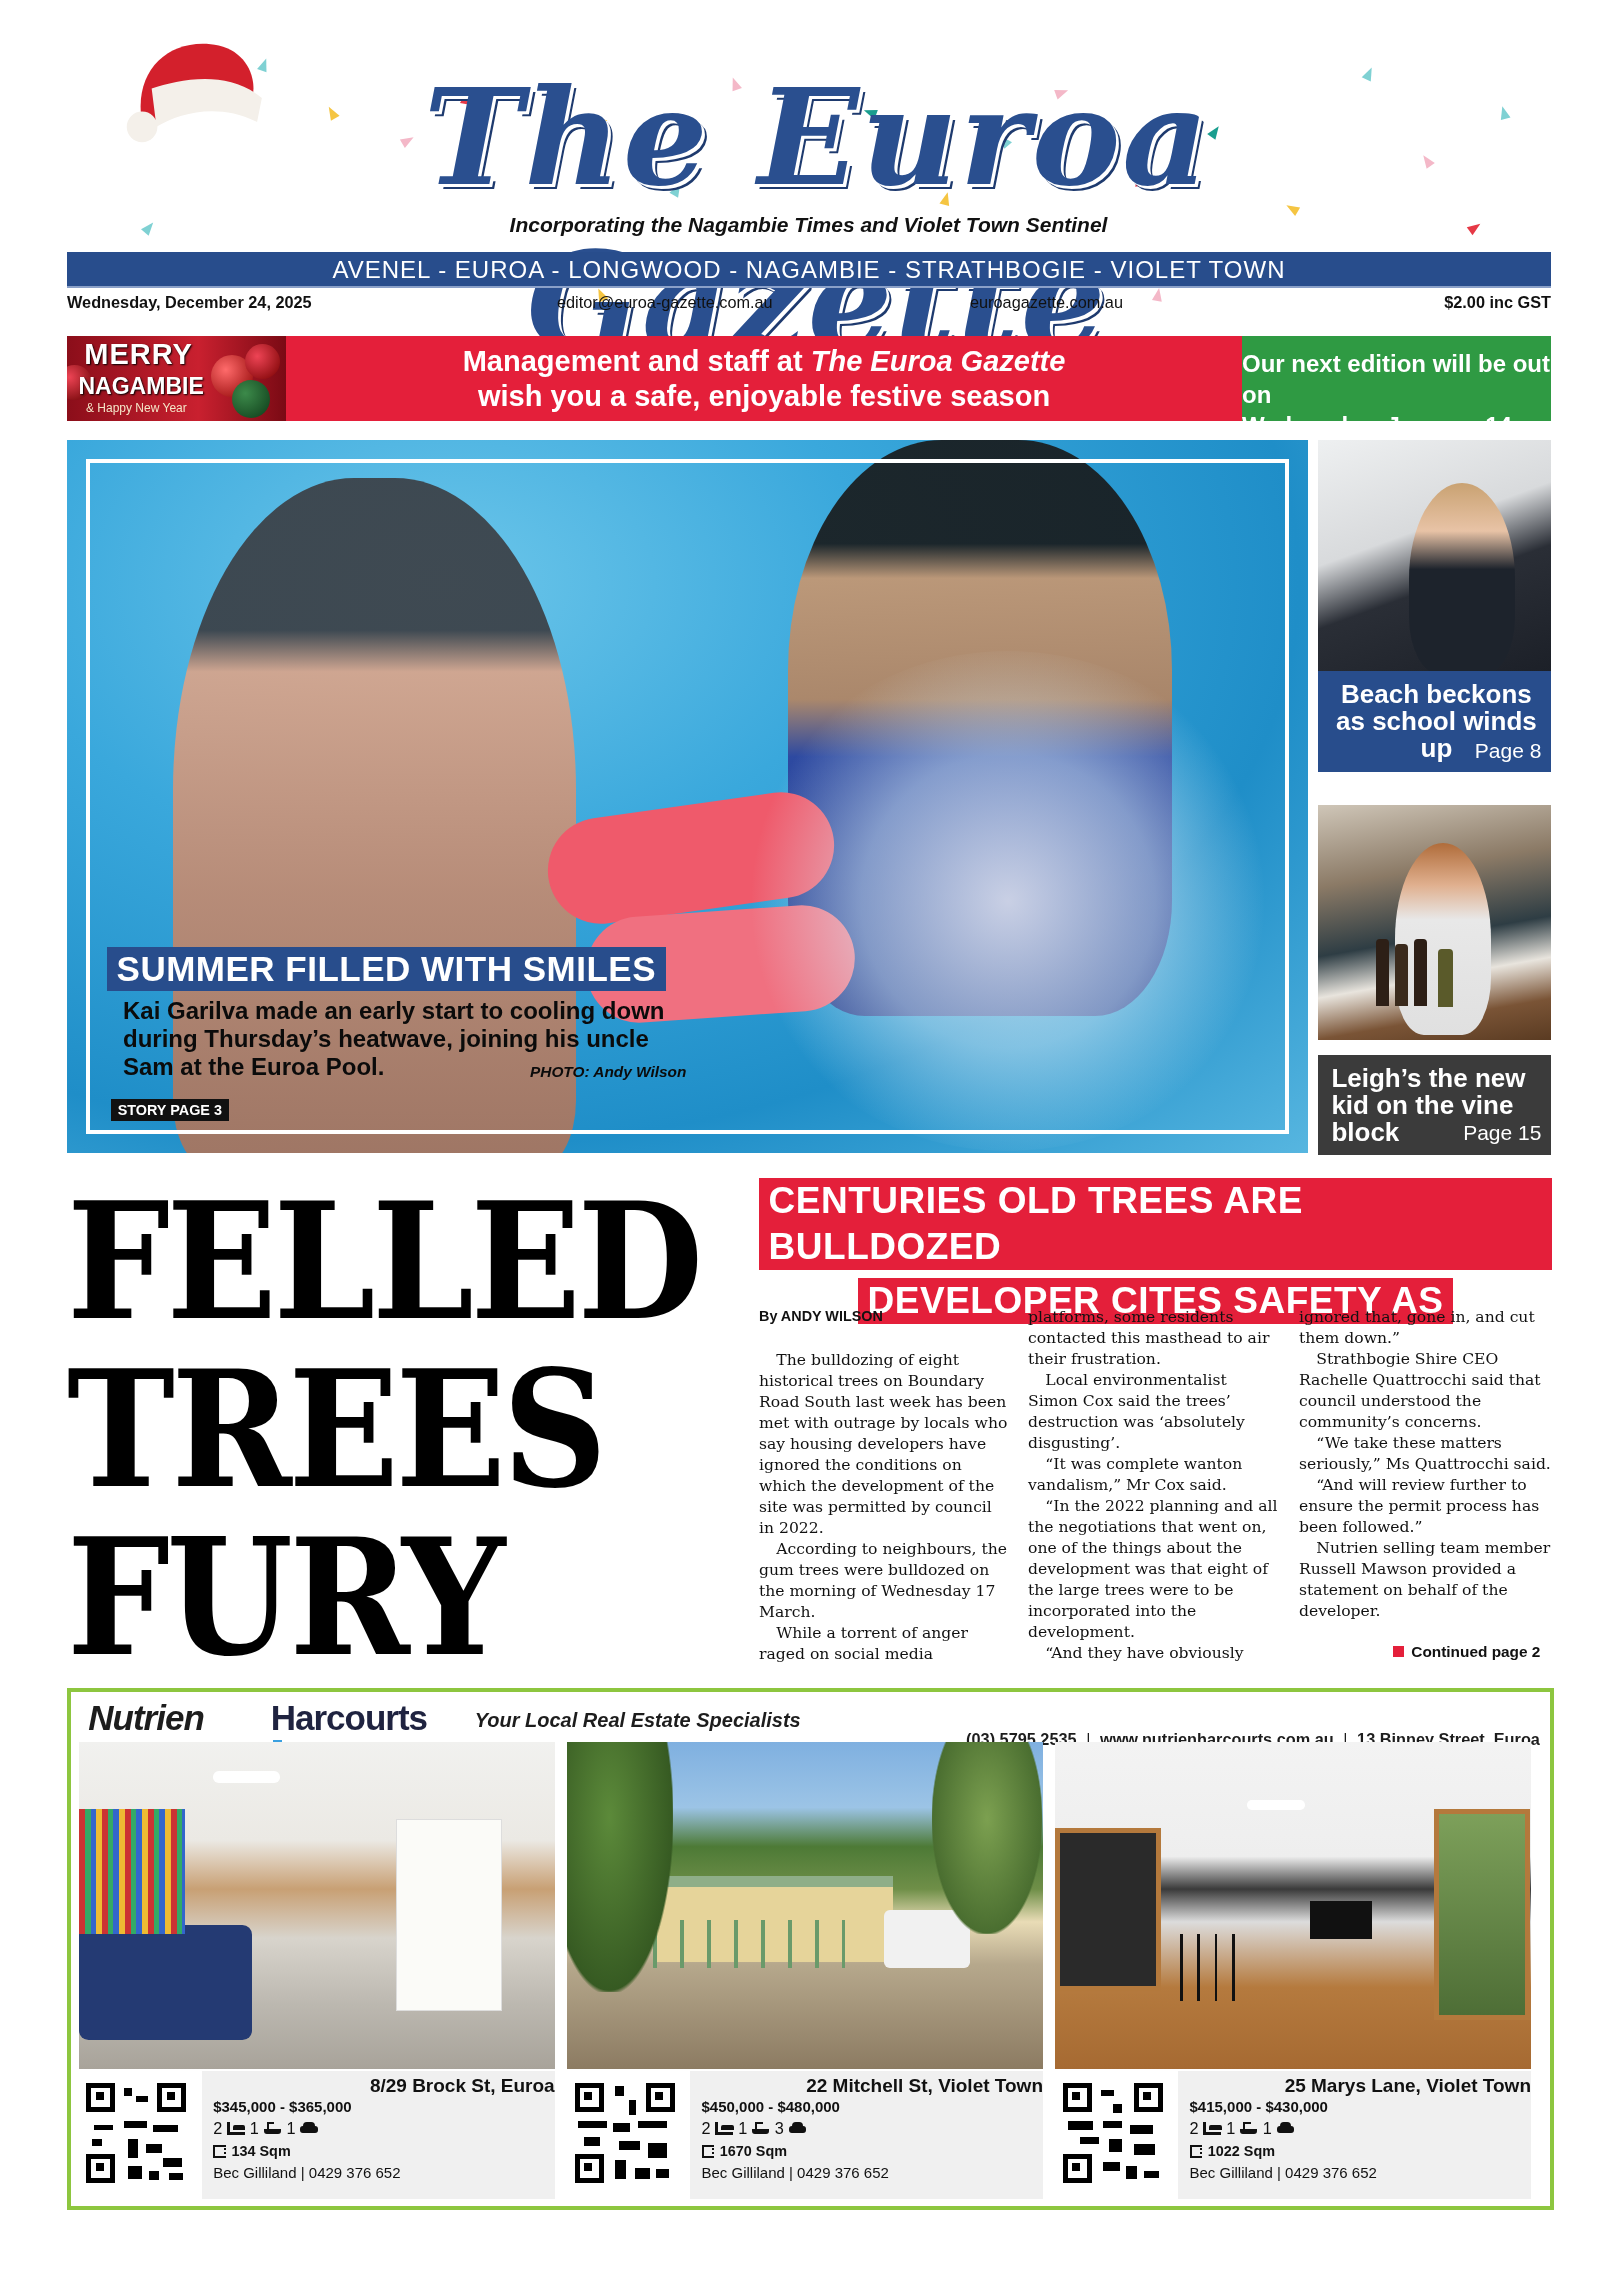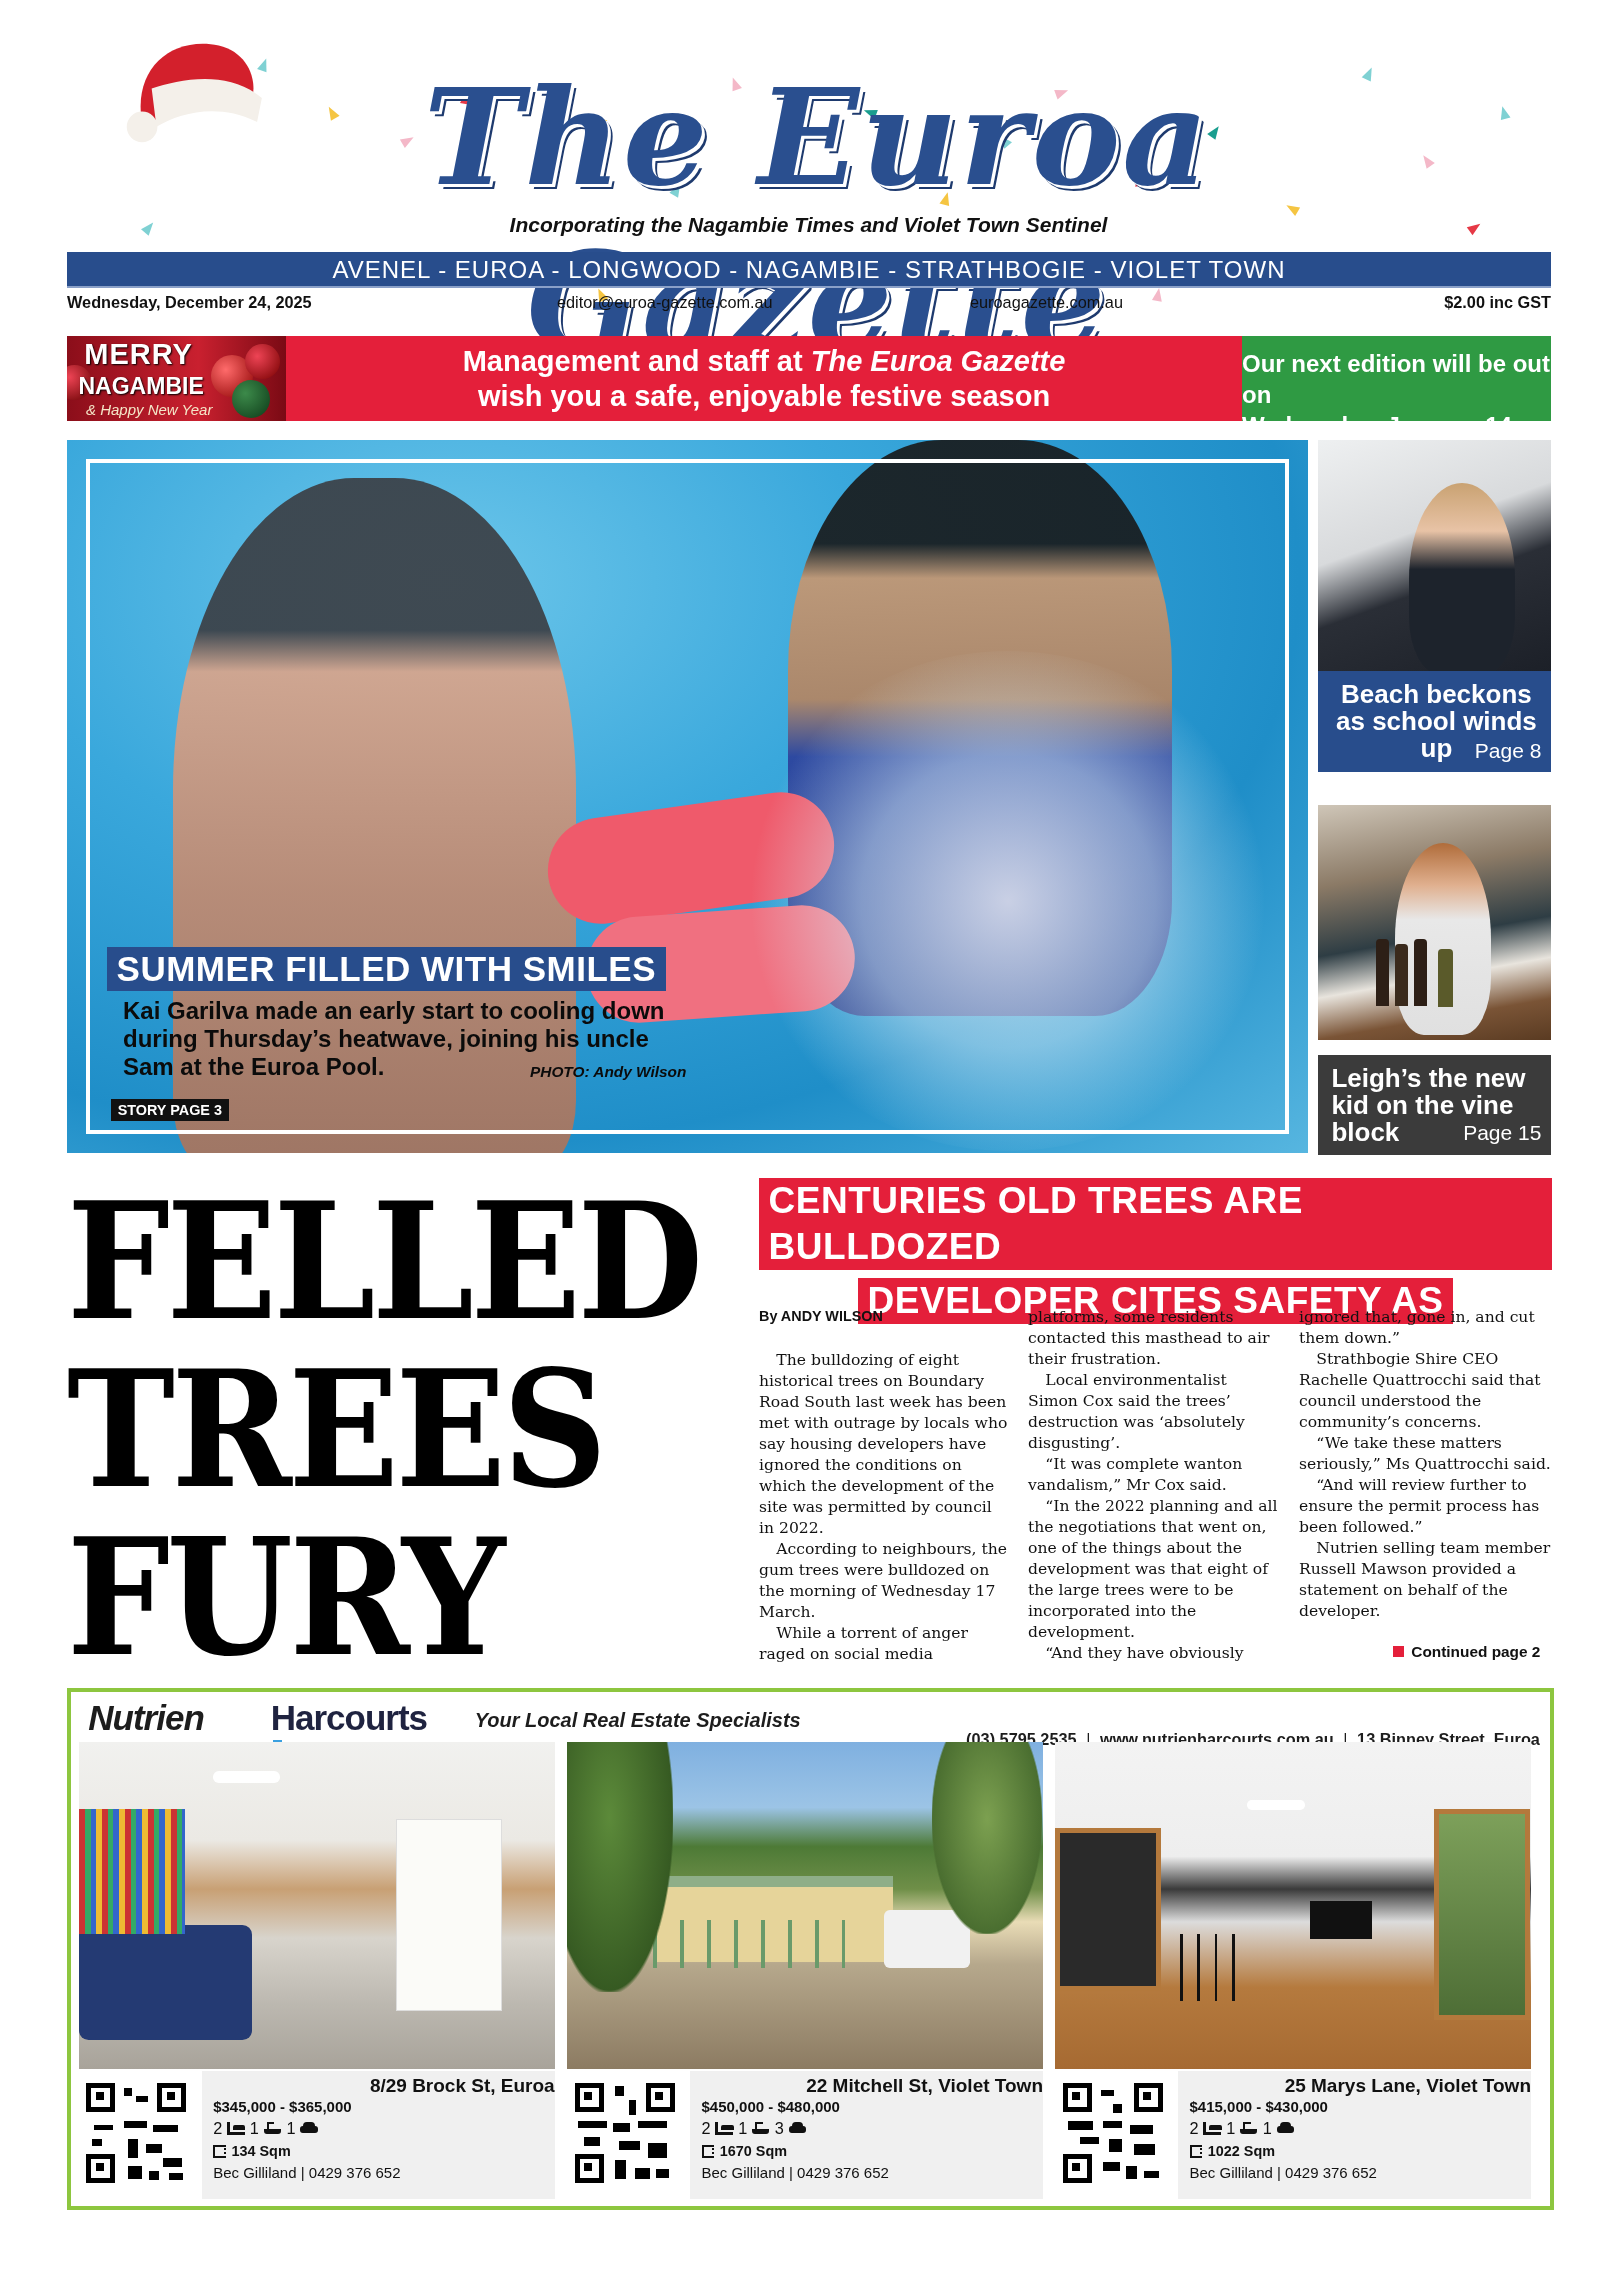--- a/index.html
+++ b/index.html
@@ -19,21 +19,21 @@
   .towns-bar { position: absolute; left: 67px; top: 252px; width: 1484px; height: 36px; background: #284d8c;
     border-bottom: 2.9px solid #8aa0c8; color: #fff; font-size: 24px; text-align: center; line-height: 36px; letter-spacing: 1px; }
   .dateline { position: absolute; left: 67px; top: 293px; width: 1484px; height: 23px; font-size: 16.3px; font-weight: bold; }
   .dateline span { position: absolute; top: 0; }
 
   
   .banner { position: absolute; left: 67px; top: 336px; width: 1484px; height: 85px; display: flex; }
   .banner-xmas { width: 219px; height: 85px; background: linear-gradient(90deg,#8b0e1a,#c9202f 60%,#7a0a14); position: relative; overflow: hidden; }
   .xmas-merry { position: absolute; left: 17.3px; top: 1.9px; font-size: 29px; font-weight: bold; color: #fff; letter-spacing: 1px; text-shadow: 1px 1px 1.9px #000; }
   .xmas-christmas { position: absolute; left: 11.5px; top: 37px; font-size: 23px; font-weight: bold; color: #fff; text-shadow: 1px 1px 1.9px #000; }
-  .xmas-newyear { position: absolute; left: 19px; top: 65px; font-size: 15px; font-style: italic; color: #f5e6c8; }
+  .xmas-newyear { position: absolute; left: 19px; top: 65px; font-size: 12px; color: #f5e6c8; }
   .bauble { position: absolute; border-radius: 50%; }
   .banner-red { width: 956px; height: 85px; background: #e41f3a; color: #fff; text-align: center; font-weight: bold; font-size: 29px; line-height: 35px; padding-top: 7.7px; }
   .banner-red .emph { font-style: italic; }
   .banner-green { width: 309px; height: 85px; background: #2f9a43; color: #fff; text-align: left; font-weight: bold; font-size: 24px; line-height: 31px; padding-top: 11.5px; }
 
   
   .lead-photo { position: absolute; left: 67px; top: 440px; width: 1241px; height: 713px;
     background: radial-gradient(ellipse at 30% 20%, #6cc6ea 0%, #3aa8dc 35%, #1f8ec8 70%, #57b6e0 100%); overflow: hidden; }
   .lead-photo .inner-frame { position: absolute; left: 19px; top: 19px; right: 19px; bottom: 19px; border: 4.8px solid #ffffff; }
   .lead-man { position: absolute; left: 106px; top: 38px; width: 403px; height: 692px; border-radius: 45% 45% 10% 10%;

